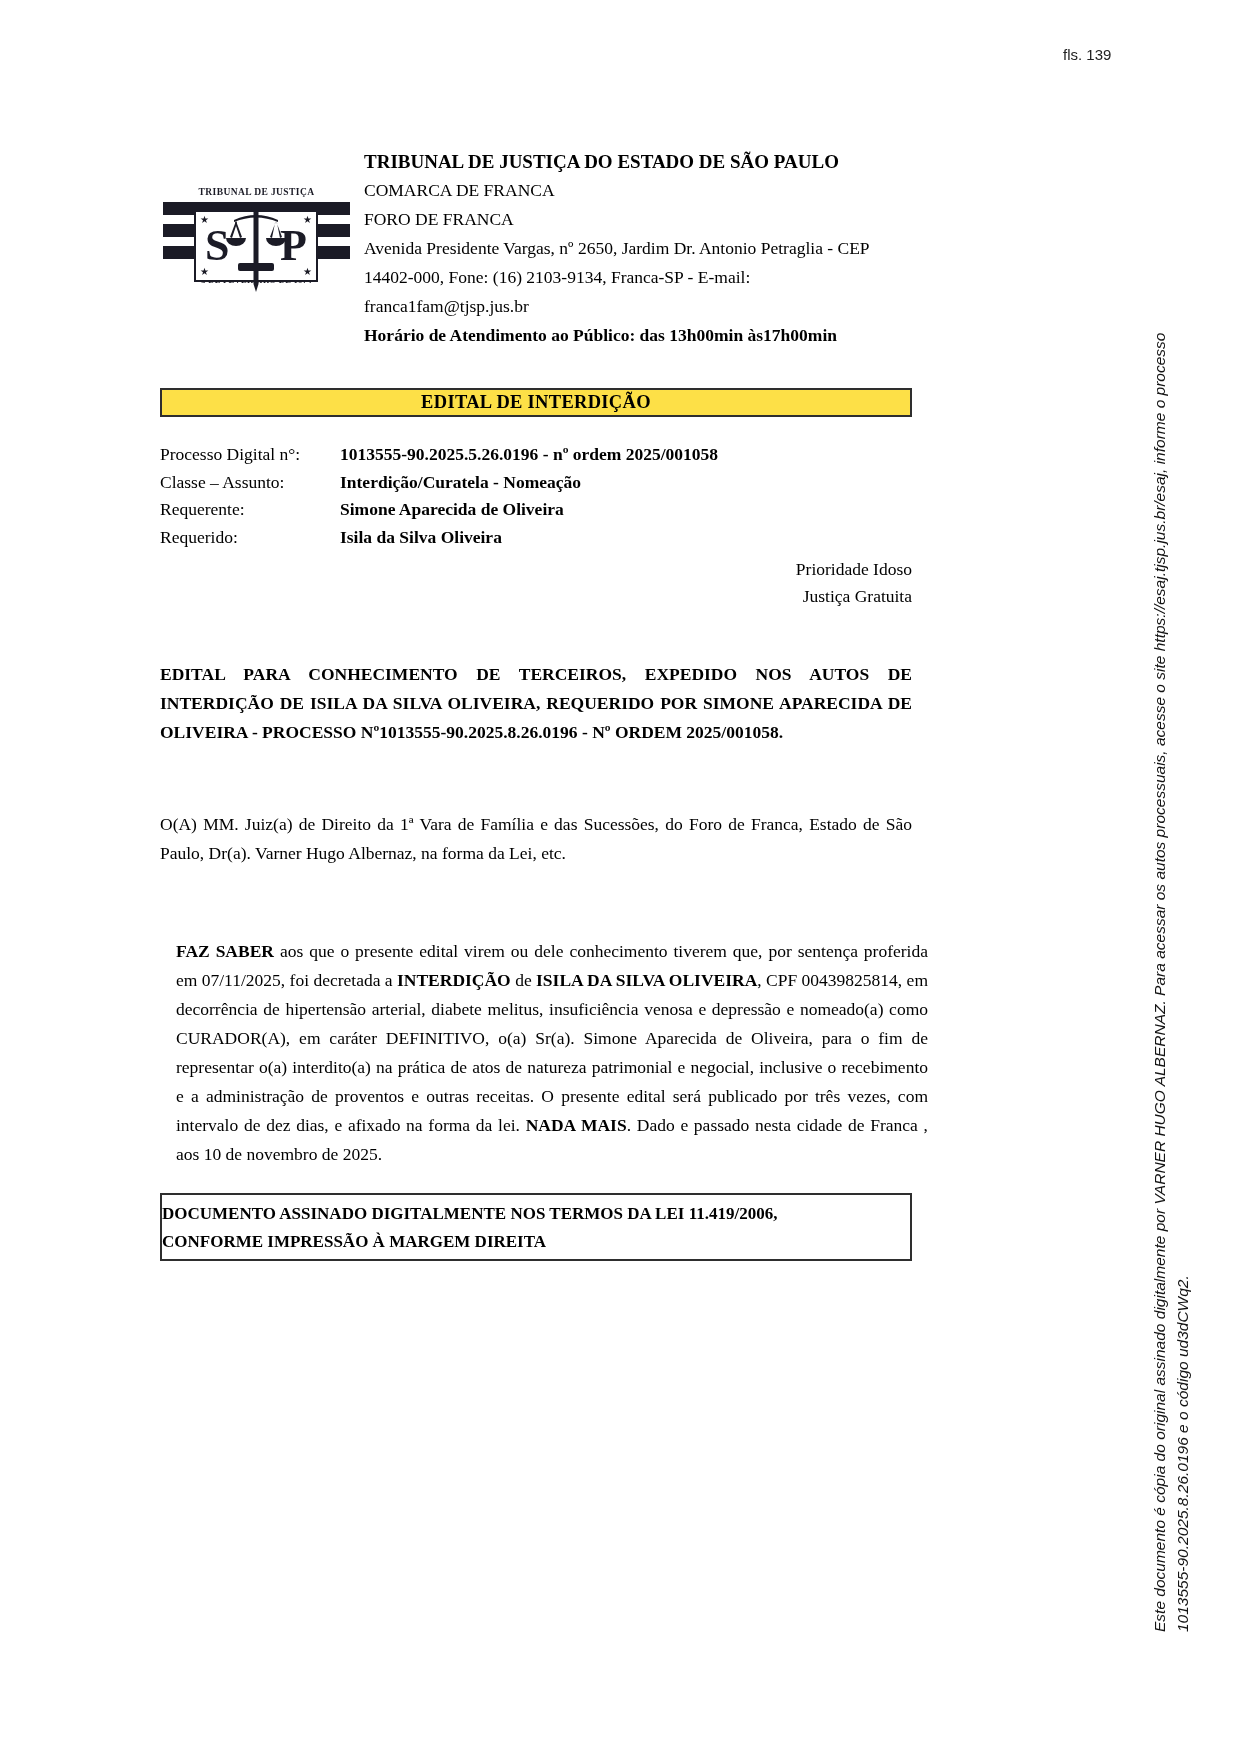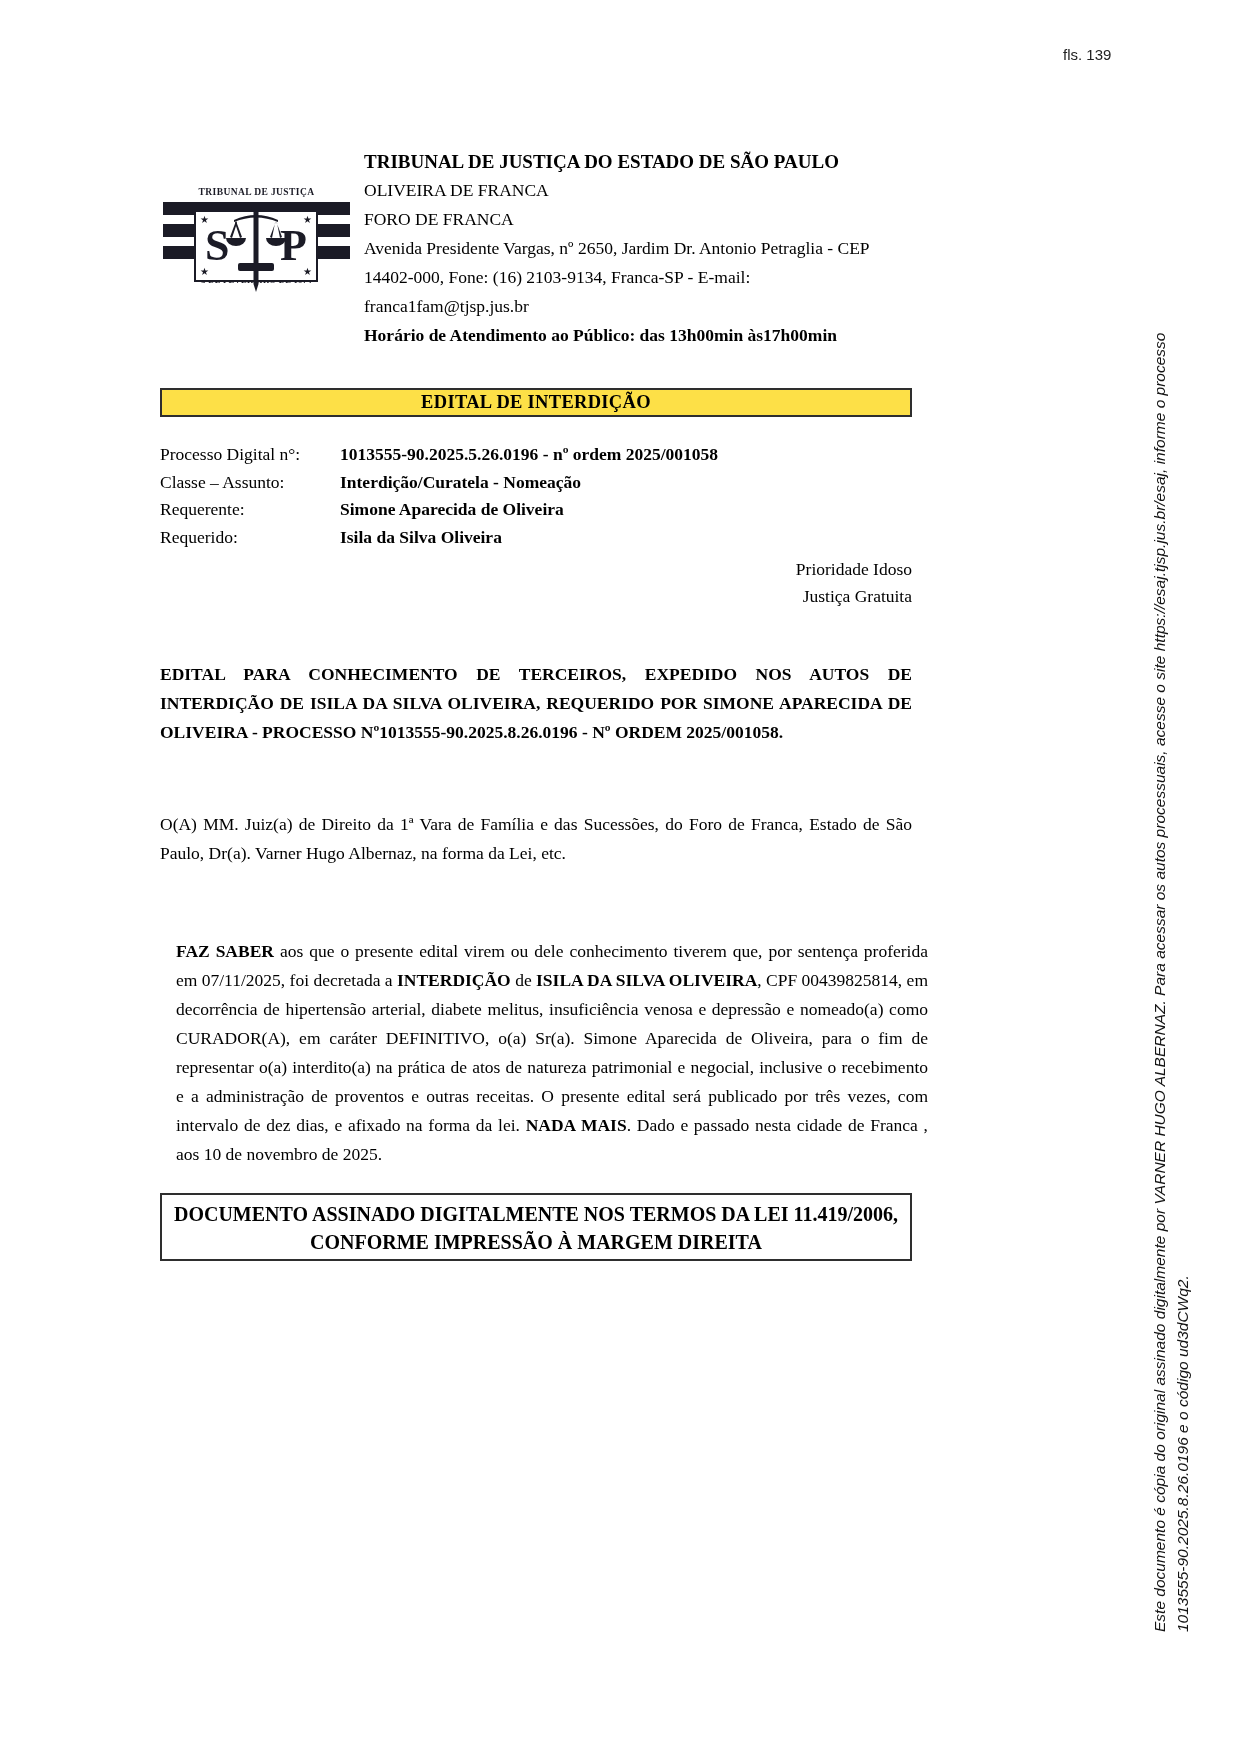--- a/index.html
+++ b/index.html
@@ -54,22 +54,22 @@
 
   
   .para{left:160px;width:752px;text-align:justify;font-size:17.5px;line-height:29px;}
   .para.headline{top:660px;font-weight:bold;}
   .para.judge{top:810px;}
   .para.fazsaber{top:937px;margin-left:16px;}
   .b{font-weight:bold;}
 
   
   .sig-box{left:160px;top:1193px;width:752px;height:68px;box-sizing:border-box;
-    border:2px solid #2e2e2e;background:#fff;text-align:center;
-    font-weight:bold;font-size:20px;line-height:28px;padding-top:5px;}
+    border:2px solid #2e2e2e;background:#fff;
+    font-weight:bold;font-size:17px;line-height:28px;padding-top:5px;}
 
   
   .side-text{left:1148px;top:1632px;width:1392px;
     transform:rotate(-90deg);transform-origin:0 0;
     font-family:"Liberation Sans",sans-serif;font-style:italic;
     font-size:15.5px;line-height:23px;color:#131313;}
 </style>
 </head>
 <body>
 
@@ -105,21 +105,21 @@
           </g>
         </svg>
       </span>
     </div>
   </div>
   <div class="logo-bottom">3 DE FEVEREIRO DE 1874</div>
 </div>
 
 <div class="abs header-block">
   <div class="court">TRIBUNAL DE JUSTIÇA DO ESTADO DE SÃO PAULO</div>
-  <div>OLIVEIRA DE FRANCA</div>
+  <div>COMARCA DE FRANCA</div>
   <div>FORO DE FRANCA</div>
   <div>Avenida Presidente Vargas, nº 2650, Jardim Dr. Antonio Petraglia - CEP</div>
   <div>14402-000, Fone: (16) 2103-9134, Franca-SP - E-mail:</div>
   <div>franca1fam@tjsp.jus.br</div>
   <div class="hours">Horário de Atendimento ao Público: das 13h00min às17h00min</div>
 </div>
 
 <div class="abs title-box">
   <span>EDITAL DE INTERDIÇÃO</span>
 </div>

